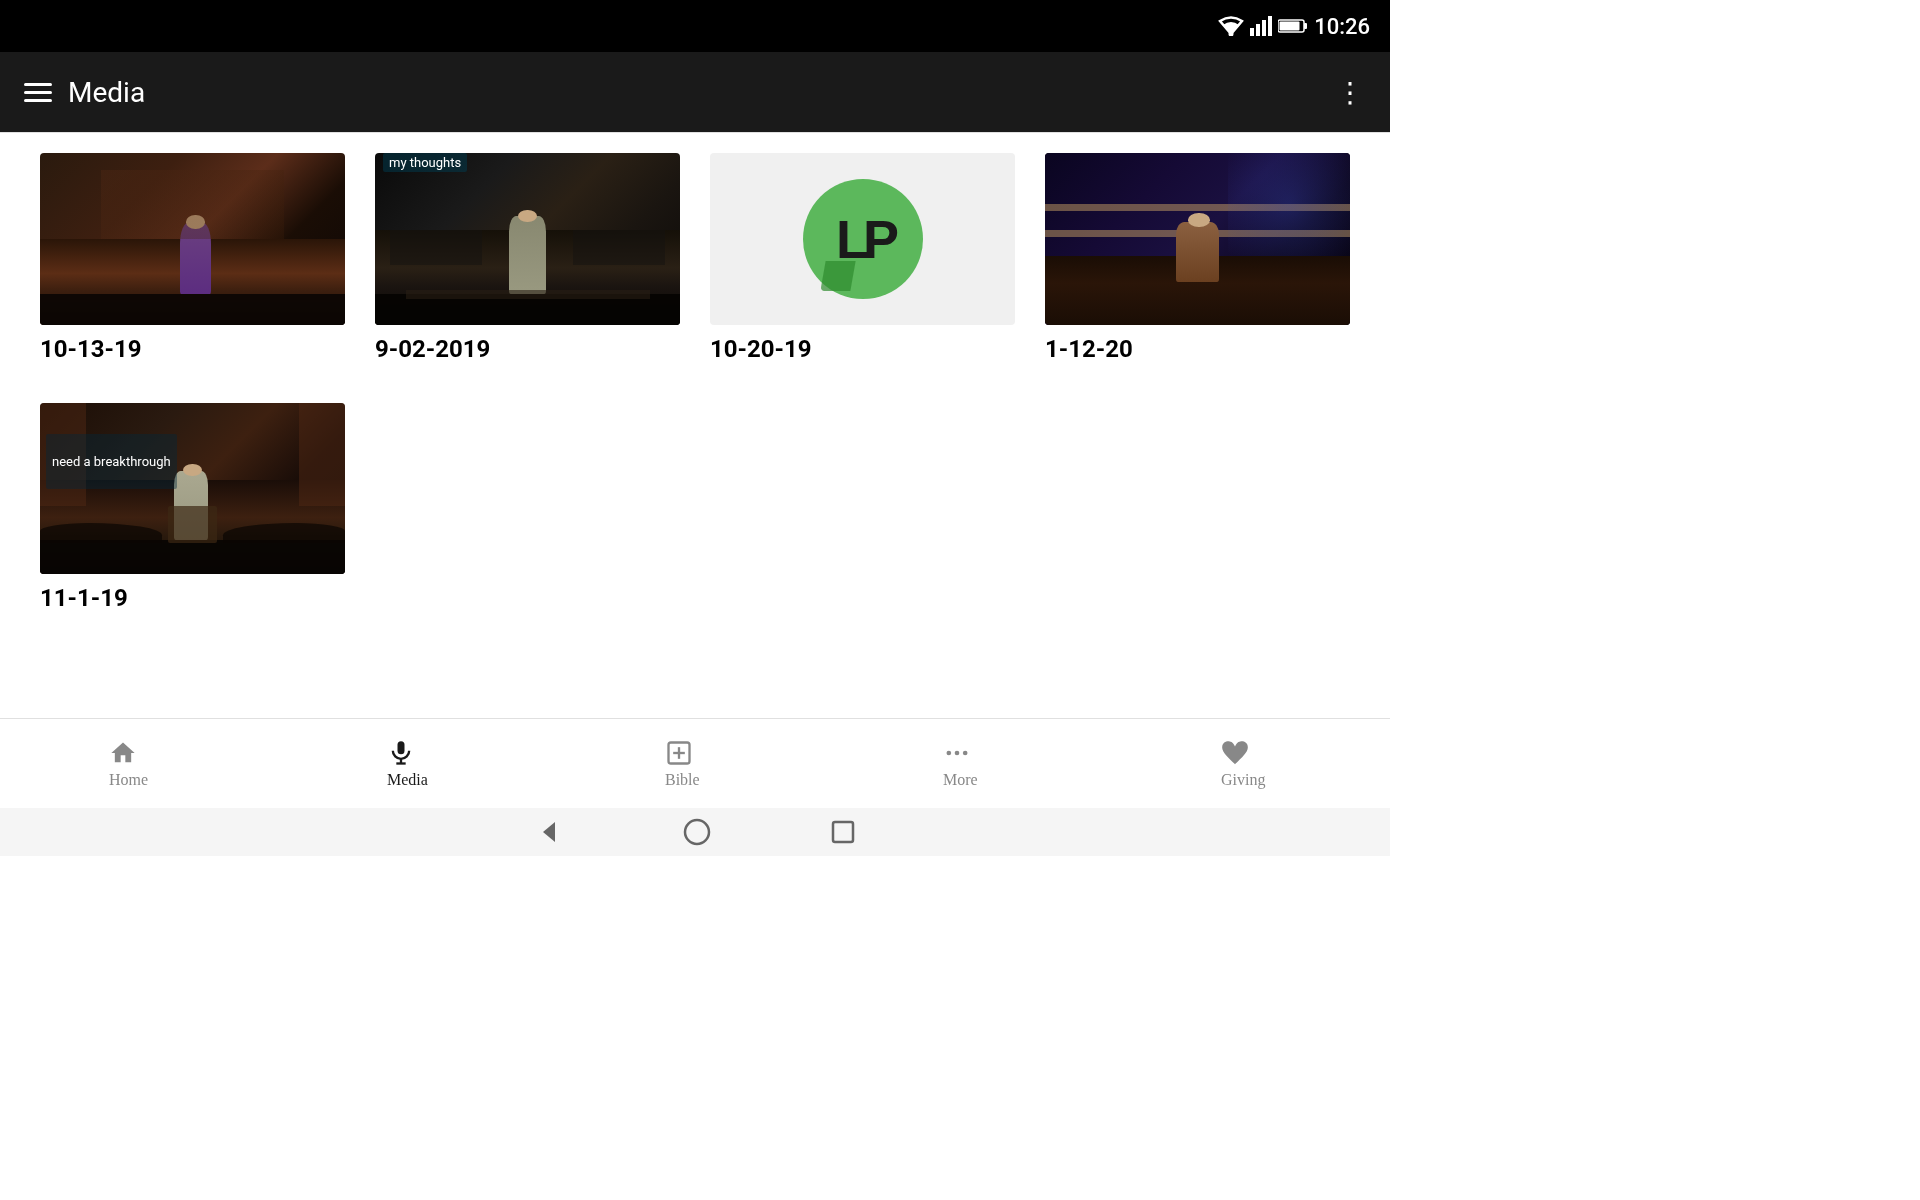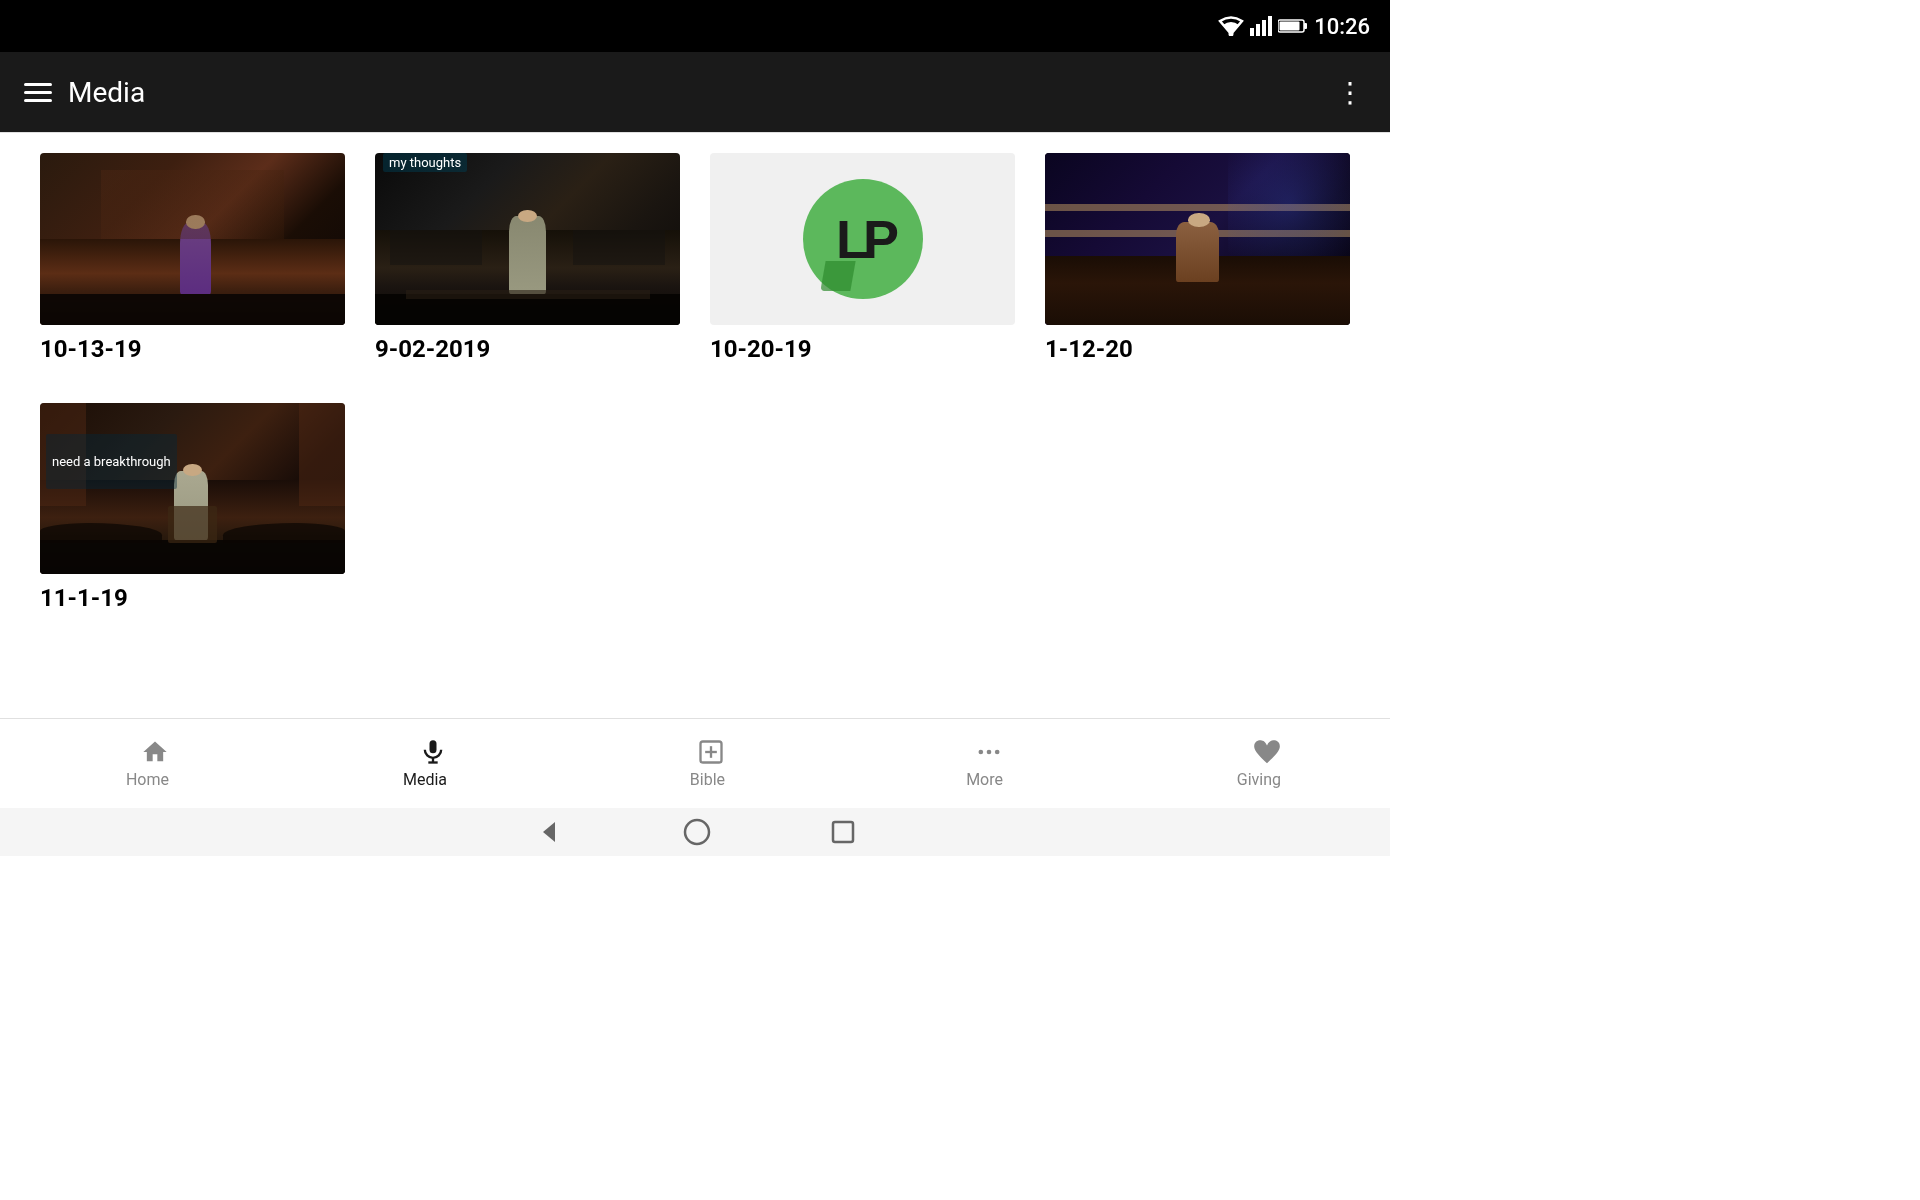--- a/index.html
+++ b/index.html
@@ -161,25 +161,26 @@
       background: #fff;
       border-top: 1px solid #e0e0e0;
       display: flex;
       align-items: center;
       justify-content: space-around;
     }
 
     .nav-item {
       display: flex;
       flex-direction: column;
-      align-items: flex-end;
+      align-items: flex-start;
       gap: 4px;
       cursor: pointer;
       padding: 8px 20px;
       min-width: 100px;
+      font-family: Liberation Serif, serif;
     }
 
     .nav-label {
       font-size: 16px;
       color: #888;
     }
 
     .nav-label.active {
       color: #1a1a1a;
     }

